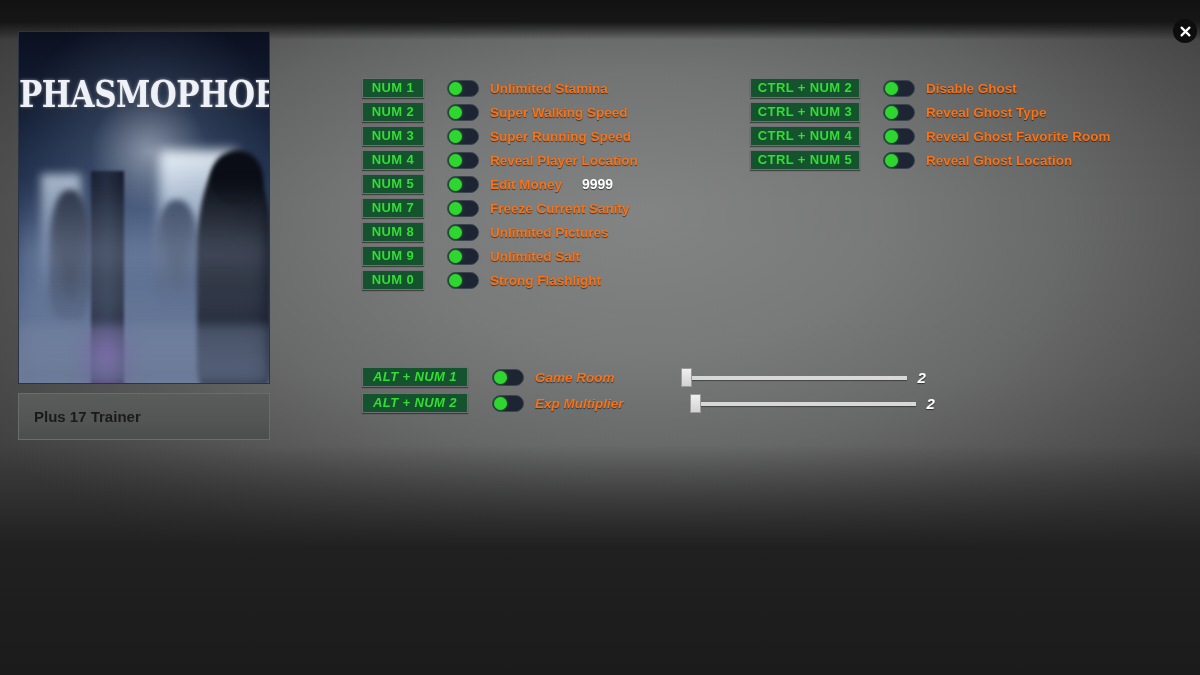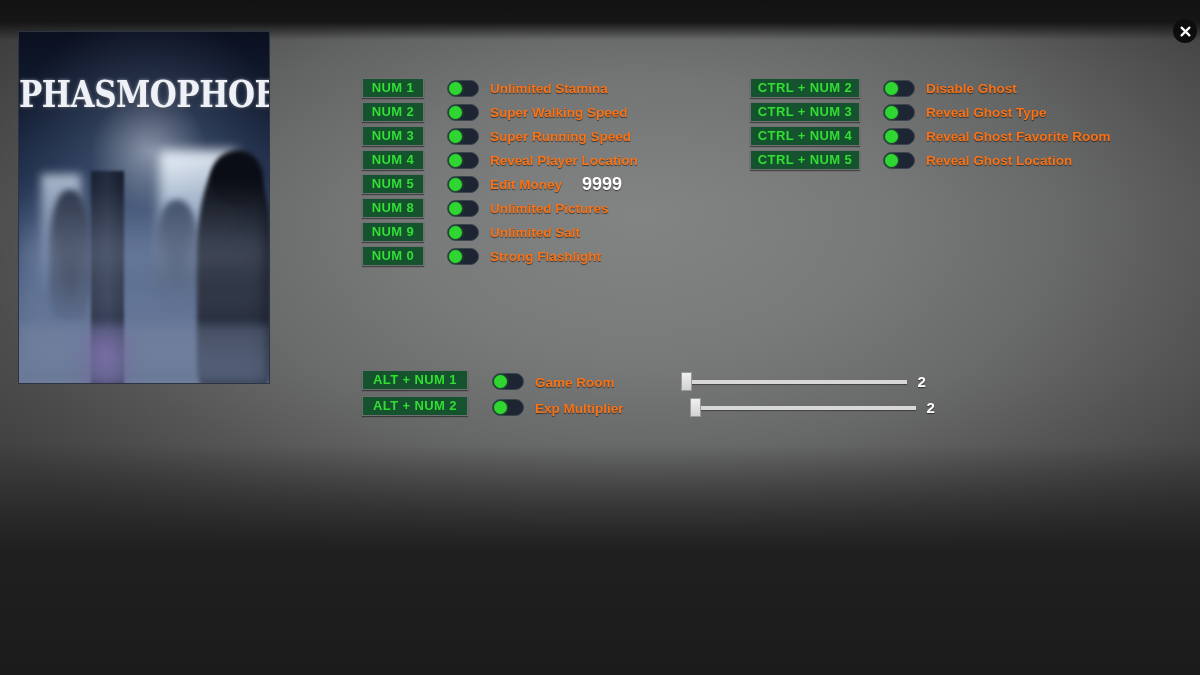--- a/index.html
+++ b/index.html
@@ -162,30 +162,30 @@
     background:#2fd62f;
     box-shadow:0 0 3px rgba(47,214,47,0.6);
   }
 
   .label {
     font-size:13.5px; font-weight:bold; color:#f97316;
     white-space:nowrap;
     text-shadow:0 1px 1px rgba(0,0,0,0.55);
   }
   .value {
-    font-size:18px; font-weight:bold; color:#ffffff;
+    font-size:14px; font-weight:bold; color:#ffffff;
     text-shadow:0 1px 1px rgba(0,0,0,0.55);
   }
 
   .gap-hk  { width:23px; flex:none; }
   .gap-tg  { width:11px; flex:none; }
   .gap-val { width:20px; flex:none; }
 
   
-  .srow { display:flex; align-items:flex-end; height:26px; }
+  .srow { display:flex; align-items:center; height:26px;font-style:italic; }
   .slider-wrap {
     position:relative; width:226px; height:18px;
     display:flex; align-items:center;
     margin-left:66px;
     cursor:pointer;
   }
   .slider-track {
     position:absolute; left:6px; right:0; top:8px; height:4px;
     background:#d8d8d8;
     box-shadow:0 1px 1px rgba(0,0,0,0.4);
@@ -225,20 +225,23 @@
     <div id="ghost-mid" class="ghost"></div>
     <div id="pillar"></div>
     <div id="purple-glow"></div>
     <div id="ghost-right" class="ghost"></div>
     <div id="ghost-right-head"></div>
     <div id="fog1" class="fog"></div>
     <div id="fog2" class="fog"></div>
     <div id="floor"></div>
     <div id="cover-title">PHASMOPHOBIA</div>
   </div>
+  <div id="trainer-bar">
+    <span>Plus 17 Trainer</span>
+  </div>
 </div>
 
 <div class="col" id="col-left">
     <div class="row">
       <div class="hotkey hk-narrow">NUM 1</div>
       <div class="gap-hk"></div>
       <div class="toggle">
         <div class="knob"></div>
       </div>
       <div class="gap-tg"></div>
@@ -274,20 +277,29 @@
     <div class="row">
       <div class="hotkey hk-narrow">NUM 5</div>
       <div class="gap-hk"></div>
       <div class="toggle">
         <div class="knob"></div>
       </div>
       <div class="gap-tg"></div>
       <div class="label">Edit Money</div>
       <div class="gap-val"></div>
       <div class="value">9999</div>
+    </div>
+    <div class="row">
+      <div class="hotkey hk-narrow">NUM 7</div>
+      <div class="gap-hk"></div>
+      <div class="toggle">
+        <div class="knob"></div>
+      </div>
+      <div class="gap-tg"></div>
+      <div class="label">Freeze Current Sanity</div>
     </div>
     <div class="row">
       <div class="hotkey hk-narrow">NUM 8</div>
       <div class="gap-hk"></div>
       <div class="toggle">
         <div class="knob"></div>
       </div>
       <div class="gap-tg"></div>
       <div class="label">Unlimited Pictures</div>
     </div>

